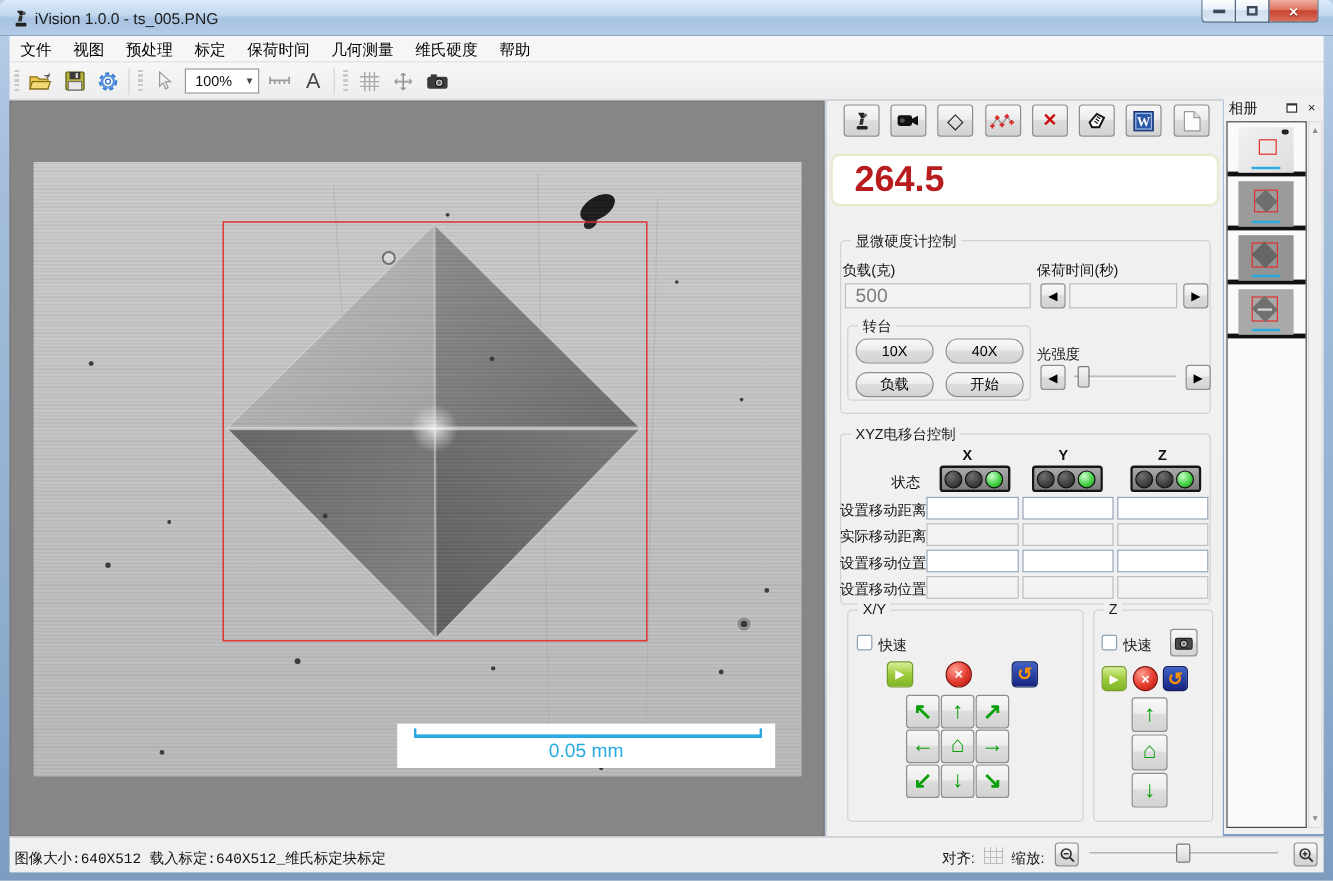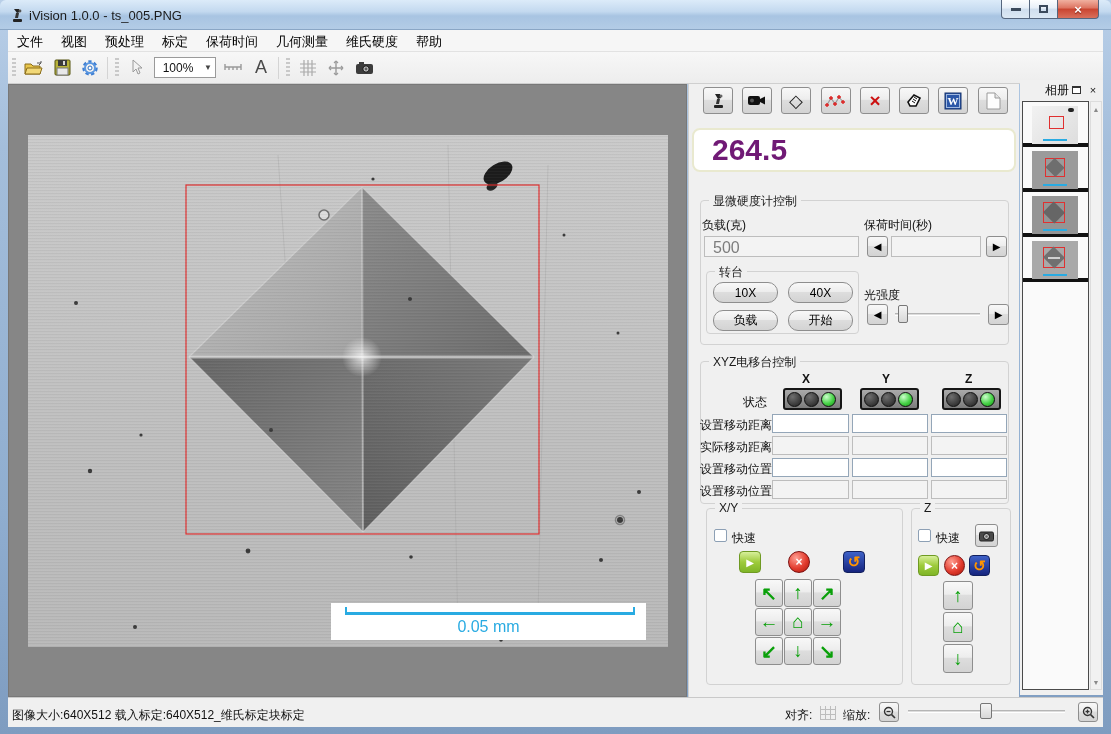--- a/index.html
+++ b/index.html
@@ -50,21 +50,21 @@
   #scalebar-line { left:14px; top:4px; width:290px; height:8px;
     border-left:2px solid #29abe2; border-right:2px solid #29abe2; border-bottom:3px solid #29abe2; }
   #scalebar-label { width:100%; top:15px; text-align:center; color:#29abe2; font-size:16px; }
 
   
   #panel { left:688px; top:84px; width:331px; height:613px; background:#f0f0f0; border-left:1px solid #d0d0d0; }
   .btn { background:linear-gradient(180deg,#f8f8f8,#ededed 45%,#dddddd 50%,#d3d3d3);
     border:1px solid #8e8e8e; border-radius:3px; display:flex; align-items:center; justify-content:center; font-size:12px; color:#000; }
   .icon-btn { width:30px; height:27px; }
   #hardness-box { left:3px; top:44px; width:324px; height:44px; background:#fff; border:2px solid #e9e9cf; border-radius:8px; display:flex; align-items:center; }
-  #hardness-value { margin-left:18px; font-size:30px; font-weight:bold; color:#701a75; }
+  #hardness-value { margin-left:18px; font-size:30px; font-weight:bold; color:#b91c1c; }
   .gbox { position:absolute; border:1px solid #d2d2d2; border-radius:4px; }
   .glabel { position:absolute; top:-8px; left:8px; background:#f0f0f0; padding:0 4px; font-size:12px; color:#1a1a1a; white-space:nowrap; }
   .lbl { position:absolute; font-size:12px; color:#111; white-space:nowrap; }
   .field { position:absolute; background:#fff; border:1px solid #94a6b8; font-size:16px; color:#333; padding:2px 8px; }
   .field.dis { background:#f3f3f3; border-color:#bdbdbd; color:#7d7d7d; }
   .arrow-sm { width:21px; height:21px; font-size:10px; }
   .turret-btn { width:65px; height:21px;border-radius:10px; }
   .slider-track { position:absolute; height:3px; background:#dcdcdc; border-bottom:1px solid #fff; border-top:1px solid #b5b5b5; }
   .slider-handle { position:absolute; width:10px; height:18px; background:linear-gradient(180deg,#f4f4f4,#d8d8d8); border:1px solid #777; border-radius:2px; }
   .tl { position:absolute; width:59px; height:22px; border:2px solid #161616; border-radius:3px;
@@ -77,35 +77,35 @@
   .play-btn { width:22px; height:22px; border-radius:4px; border:1px solid #6f9a23;
     background:linear-gradient(180deg,#d7ef9a,#9ecb3b 50%,#7fb527); color:#fff; font-size:10px; }
   .stop-btn { width:22px; height:22px; border-radius:50%; border:1px solid #7c1010;
     background:radial-gradient(circle at 35% 30%, #ff9f92,#e23b2e 55%,#a81608); color:#fff; font-weight:bold; font-size:12px; }
   .reset-btn { width:22px; height:22px; border-radius:4px; border:1px solid #12205e;
     background:linear-gradient(180deg,#3f62c8,#16247e); color:#ff9400; font-weight:bold; font-size:15px; }
   .ctl { position:absolute; display:flex; align-items:center; justify-content:center; }
 
   
   #album { left:1020px; top:80px; width:83px; height:615px; background:#f0f0f0; }
-  #album-header { position:absolute; left:0; top:0; width:83px; height:20px; display:flex; align-items:center;text-align:right; }
+  #album-header { position:absolute; left:0; top:0; width:83px; height:20px; display:flex; align-items:center; }
   #album-title { margin-left:4px; font-size:12px; color:#111; flex:1; }
   .album-hbtn { width:14px; height:13px; display:flex; align-items:center; justify-content:center; font-size:11px; color:#222; margin-right:3px; }
   .float-glyph { width:9px; height:8px; border:1px solid #333; border-top:2px solid #333; background:#fff; }
   #album-list { position:absolute; left:2px; top:21px; width:67px; height:589px; background:#fafafa; border:1px solid #4a4a4a; }
   .thumb-cell { position:relative; width:100%; height:45px; border-bottom:4px solid #111; }
   .thumb-img { position:absolute; left:9px; top:4px; width:46px; height:38px; }
   .thumb-red { position:absolute; border:1px solid #e03030; }
   .thumb-blue { position:absolute; bottom:3px; left:11px; width:24px; height:2px; background:#29abe2; }
   #album-scroll { position:absolute; left:70px; top:21px; width:12px; height:589px; background:#f1f1f1; border:1px solid #dcdcdc; }
   .scroll-arrow { position:absolute; left:0; width:10px; height:14px; display:flex; align-items:center; justify-content:center; font-size:7px; color:#8a8a8a; }
 
   
   #statusbar { left:8px; top:697px; width:1095px; height:30px; background:#f0f0f0; border-top:1px solid #c9c9c9; }
-  #status-info { left:4px; top:9px; font-size:12px; color:#111; white-space:nowrap; }
+  #status-info { left:4px; top:9px; font-size:12px; color:#111; white-space:nowrap;font-family:Liberation Mono, monospace; }
   .mag-btn { width:20px; height:20px; }
   .grid-icon { width:16px; height:14px;
     background:
       repeating-linear-gradient(90deg,#bdbdbd 0 1px, transparent 1px 5px),
       repeating-linear-gradient(0deg,#bdbdbd 0 1px, transparent 1px 5px); }
 </style>
 </head>
 <body>
 
 <div id="app">

